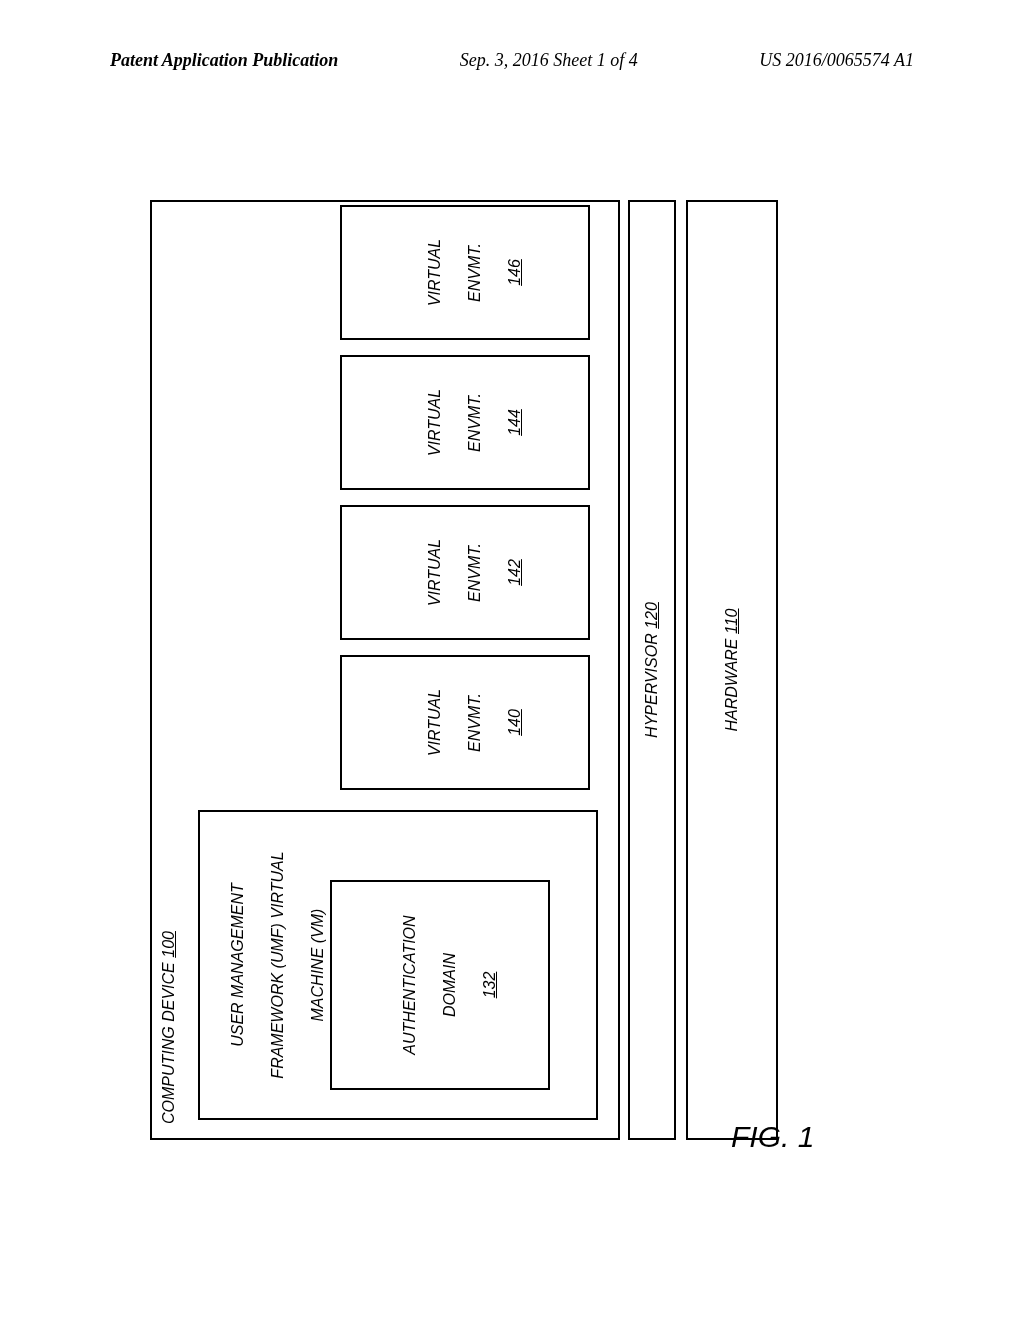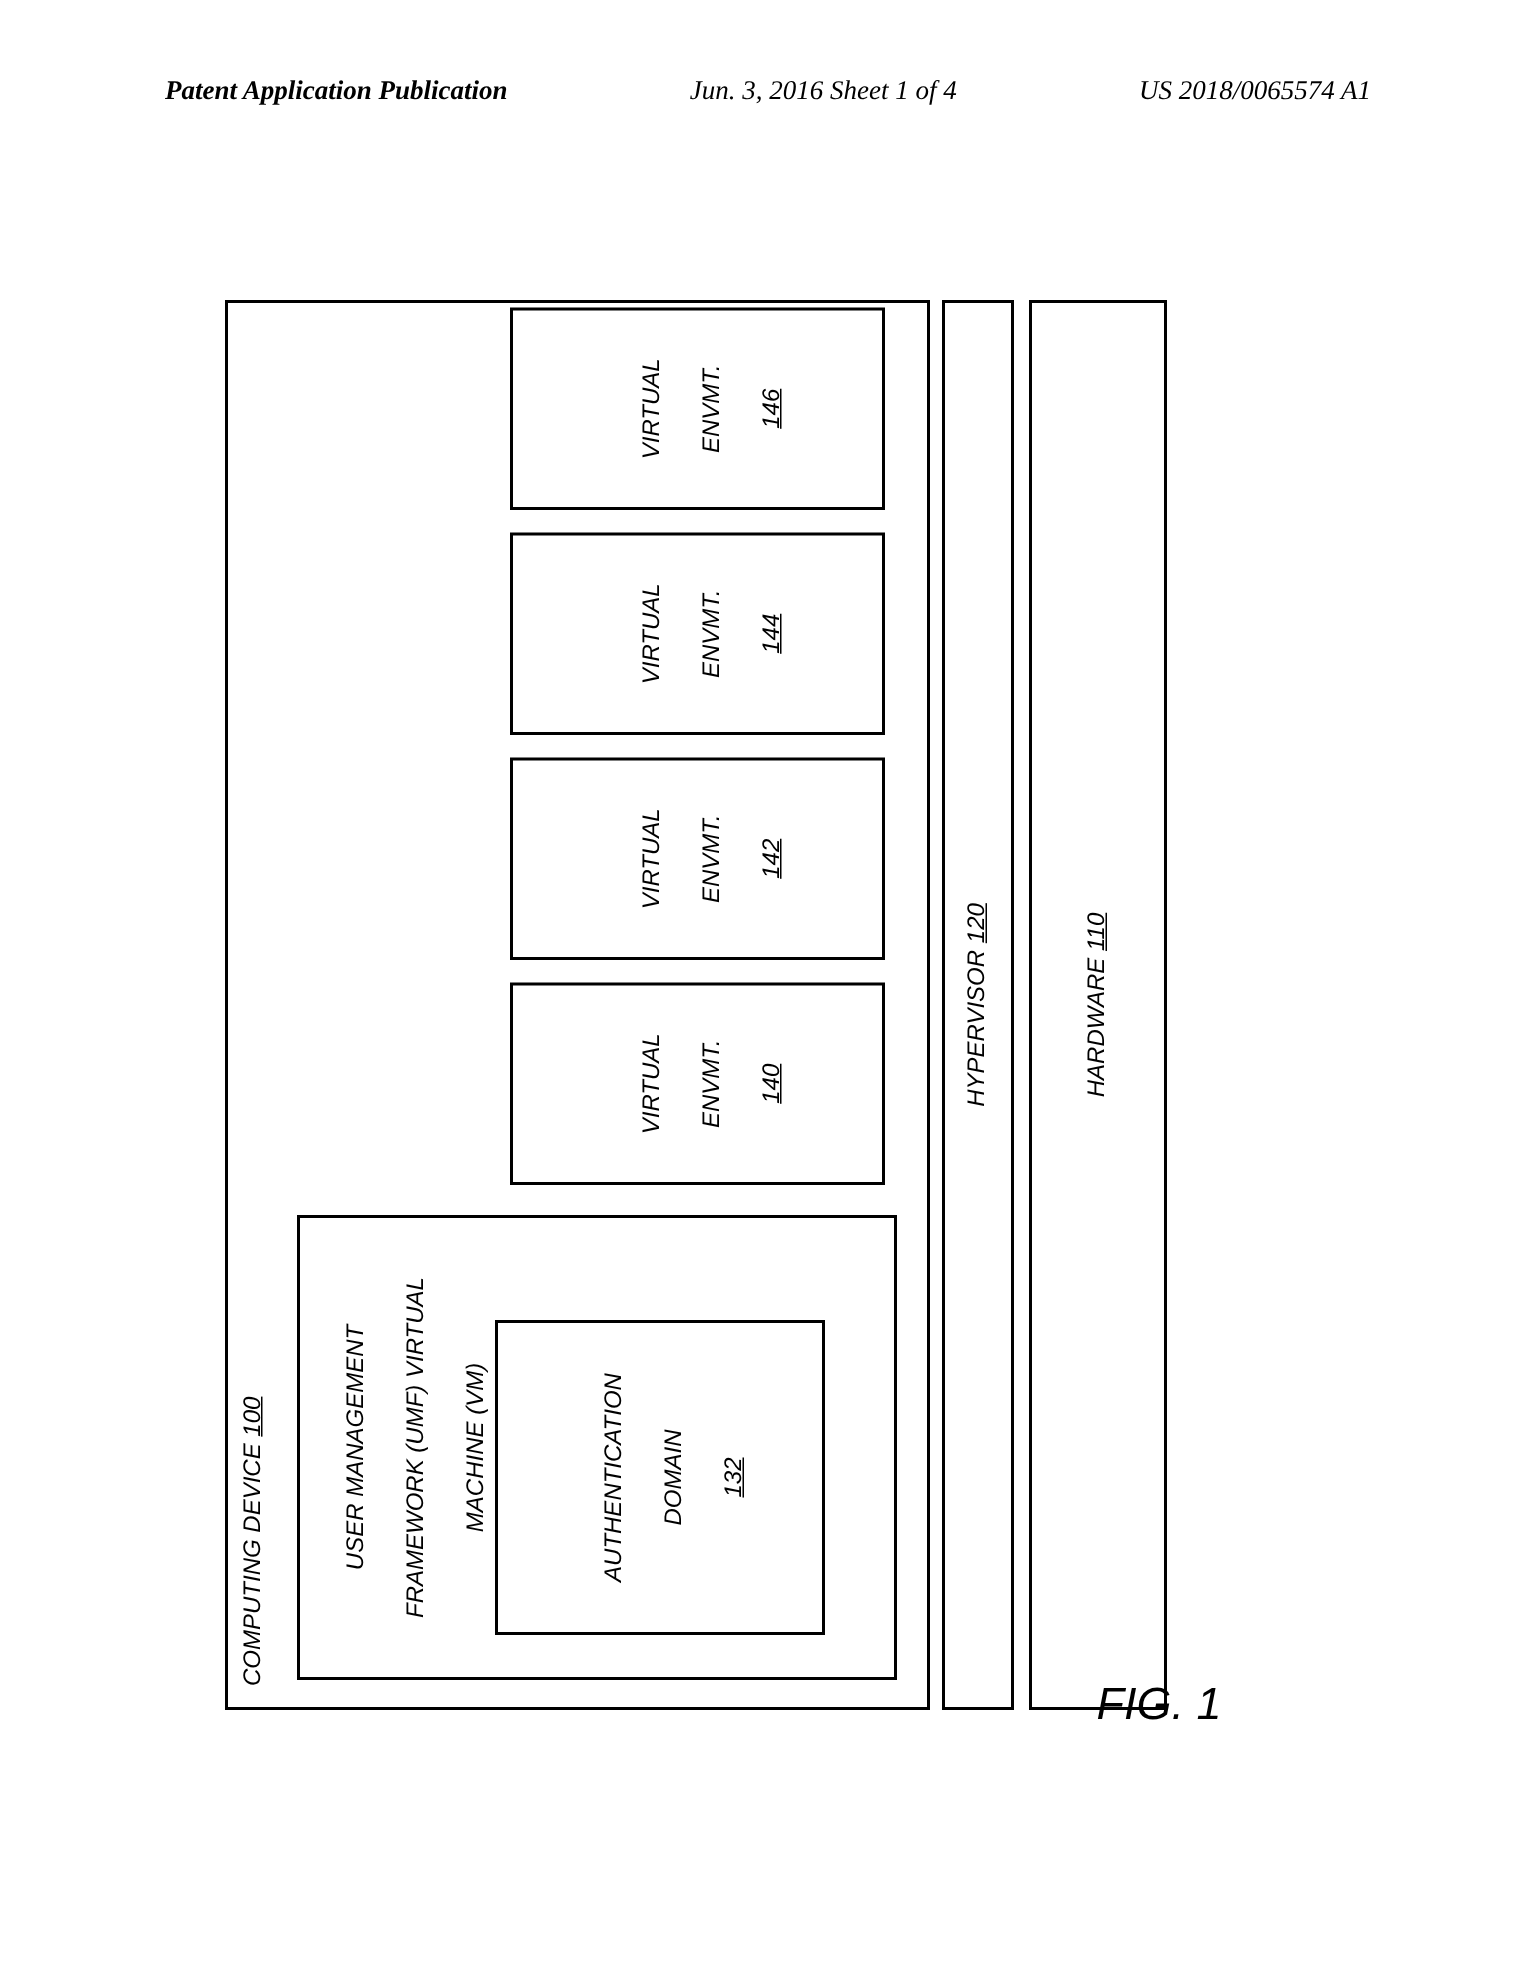--- a/index.html
+++ b/index.html
@@ -35,22 +35,22 @@
   .hardware { left: 0; top: 536px; width: 940px; height: 92px; display: flex; align-items: center; justify-content: center; }
   .fig-caption { position: absolute; left: 731px; top: 1120px; font-size: 30px; font-family: Arial, Helvetica, sans-serif; }
 </style>
 </head>
 <body>
 
 <div class="page">
 
   <div class="header">
     <span class="left">Patent Application Publication</span>
-    <span>Jun. 3, 2016  Sheet 1 of 4</span>
-    <span>US 2018/0065574 A1</span>
+    <span>Sep. 3, 2016  Sheet 1 of 4</span>
+    <span>US 2016/0065574 A1</span>
   </div>
 
   <div class="diagram-wrap">
     <div class="diagram-inner">
 
       <div class="box computing-device">
         <div class="title">
           <span>COMPUTING DEVICE </span><span class="underline-ref">100</span>
         </div>
       </div>

